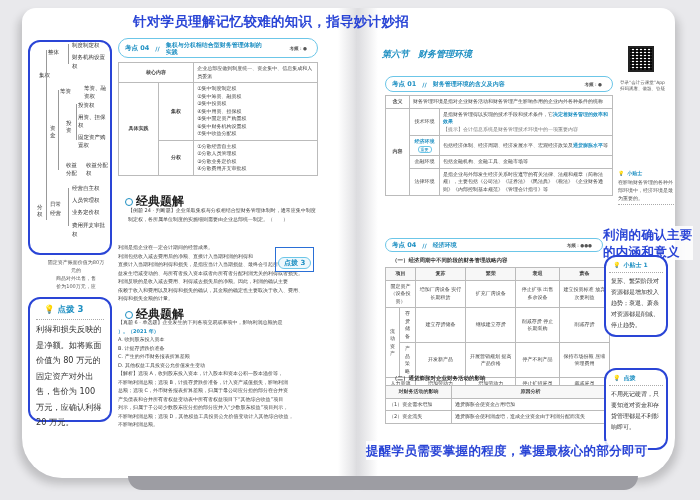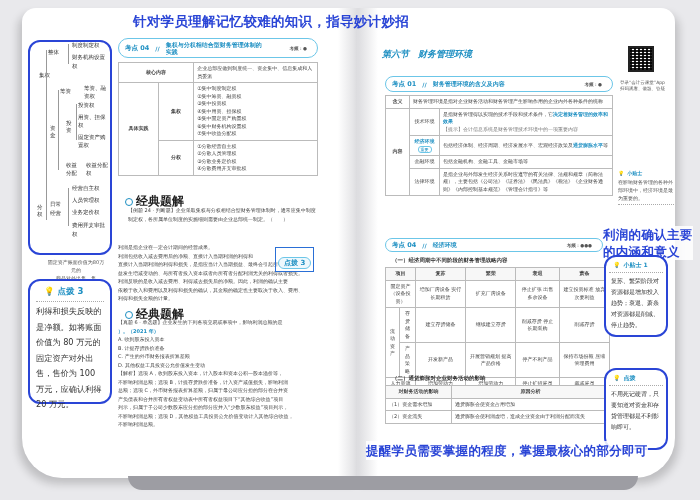--- a/index.html
+++ b/index.html
@@ -83,21 +83,21 @@
   <div class="vline" style="left:76px; top:104px; height:36px;"></div>
   <div class="vline" style="left:68px; top:188px; height:38px;"></div>
 </div>
 
 <div class="tiny" style="position:absolute; left:46px; top:258px; width:60px; text-align:center;">
   <div>固定资产账面价值为80万元的</div>
   <div>商品对外出售，售</div>
   <div>价为100万元，应</div>
 </div>
 
-<div class="blue-box" style="left:28px; top:279px; width:84px; height:125px;">
+<div class="blue-box" style="left:28px; top:297px; width:84px; height:125px;">
   <div class="tip-title"><span class="bulb">💡</span><span>点拨 3</span></div>
   <div class="tip-body" style="padding:2px 6px; font-size:8.2px; line-height:15.5px;">利得和损失反映的是净额。如将账面价值为 80 万元的固定资产对外出售，售价为 100 万元，应确认利得 20 万元。</div>
 </div>
 
 <div class="kd-banner" style="left:118px; top:38px; width:200px;">
   <span class="kd-tag">考点 04</span>
   <span class="kd-sep">//</span>
   <span style="line-height:7px;"><span>集权与分权相结合型财务管理体制的</span><br><span>实践</span></span>
   <span class="kd-freq">考频：●</span>
 </div>

